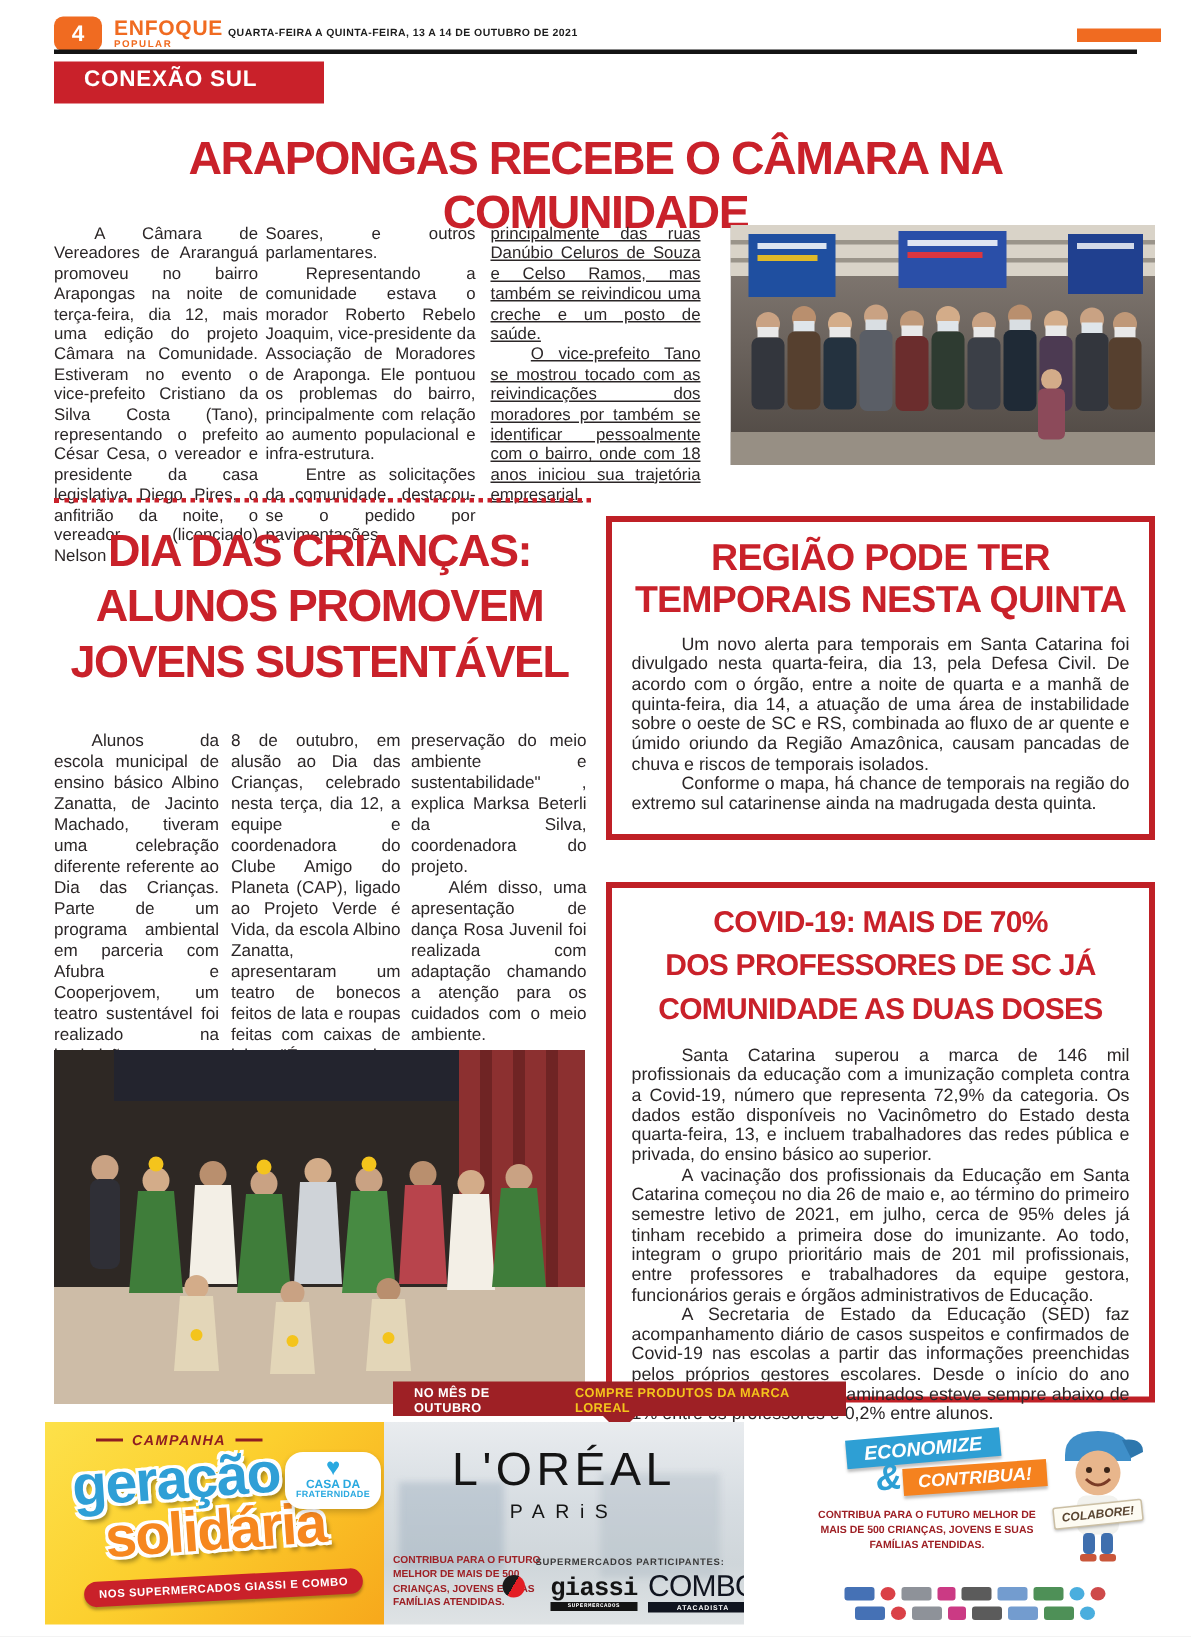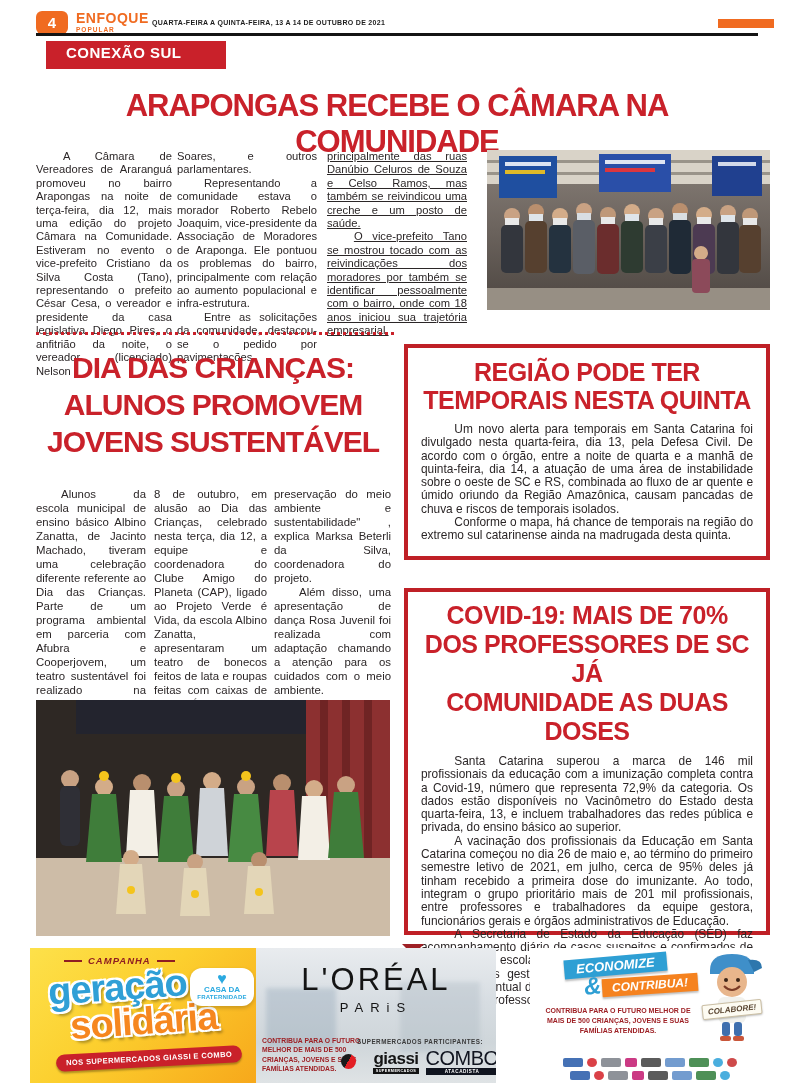--- a/index.html
+++ b/index.html
@@ -12,21 +12,21 @@
   
   .badge { position:absolute; left:36px; top:11px; width:32px; height:23px;
     background:#f06b21; border-radius:6px; color:#fff; font-weight:bold;
     font-size:15px; text-align:center; line-height:23px; }
   .logo { position:absolute; left:76px; top:11px; line-height:1; }
   .logo-1 { color:#f06b21; font-size:14px; font-weight:bold; letter-spacing:0.5px; }
   .logo-2 { color:#f06b21; font-size:6.5px; font-weight:bold; letter-spacing:1px; margin-top:2px; }
   .pagedate { position:absolute; left:152px; top:19px; font-size:7px; font-weight:bold; color:#1d1d1d; letter-spacing:0.3px; }
   .accent-bar { position:absolute; left:718px; top:19px; width:56px; height:9px; background:#f06b21; }
   .header-rule { position:absolute; left:36px; top:33px; width:722px; height:3px; background:#141414; }
-  .section-banner { position:absolute; left:46px; top:41px; width:180px; height:28px;
+  .section-banner { position:absolute; left:36px; top:41px; width:180px; height:28px;
     background:#c9212a; color:#fff; font-weight:bold; font-size:15px;
     line-height:24px; padding-left:20px; letter-spacing:0.5px; }
   
   .hl { color:#c9212a; font-weight:bold; text-align:center; letter-spacing:-1px; }
   .h1 { position:absolute; left:36px; top:88px; width:722px; font-size:31px; }
   .h2 { position:absolute; left:30px; top:349px; width:366px; font-size:30px; line-height:37px; }
   
   .col { position:absolute; top:150px; font-size:11.2px; line-height:13.4px; text-align:justify; }
   .col p { text-indent:2.4em; }
   .col p.cont { text-indent:0; }
@@ -43,21 +43,21 @@
   .photo1 { position:absolute; left:487px; top:150px; width:283px; height:160px; }
   .photo2 { position:absolute; left:36px; top:700px; width:354px; height:236px; }
   .photo1 svg, .photo2 svg { display:block; width:100%; height:100%; }
   .dotted { position:absolute; left:36px; top:332px; width:358px; border-top:3px dotted #c9212a; }
   
   .rbox { position:absolute; left:404px; width:366px; border:4px solid #bf2026; background:#fff; }
   .box-storm { top:344px; height:216px; }
   .box-covid { top:588px; height:347px; }
   .rbox .bh { color:#c9212a; font-weight:bold; text-align:center; letter-spacing:-0.5px; }
   .box-storm .bh { font-size:25px; line-height:28px; margin-top:10px; }
-  .box-covid .bh { font-size:25px; line-height:29px; margin-top:9px; }
+  .box-covid .bh { font-size:20px; line-height:29px; margin-top:9px; }
   .rbox .body { padding:9px 13px 0 13px; font-size:11.9px; line-height:13.3px; text-align:justify; }
   .rbox .body p { text-indent:2.8em; }
   
   .ad { position:absolute; left:30px; top:918px; width:740px; height:167px; }
   .strip { position:absolute; left:232px; top:3px; width:302px; height:23px;
     background:#9e2025; display:flex; align-items:center; }
   .strip-month { color:#fff; font-size:8.5px; font-weight:bold; padding:0 10px 0 14px; letter-spacing:0.3px; }
   .strip-cta { color:#f4c41c; font-size:8.5px; font-weight:bold; letter-spacing:0.3px; }
   .strip-pointer { position:absolute; left:372px; top:26px; width:0; height:0;
     border-left:11px solid transparent; border-right:11px solid transparent; border-top:11px solid #9e2025; }
@@ -86,21 +86,21 @@
   .mid-blur2 { position:absolute; right:16px; top:34px; width:80px; height:70px; background:#a9b6c0; opacity:.35; filter:blur(2px); }
   .loreal1 { position:absolute; left:0; top:14px; width:100%; text-align:center;
     font-size:31px; letter-spacing:3px; color:#141414; font-weight:normal; }
   .loreal2 { position:absolute; left:0; top:52px; width:100%; text-align:center;
     font-size:13px; letter-spacing:7px; color:#141414; }
   .contrib-mid { position:absolute; left:6px; bottom:10px; width:118px;
     color:#9e2025; font-size:6.8px; font-weight:bold; line-height:1.35; }
   .participants { position:absolute; right:4px; bottom:8px; width:144px; text-align:center; }
   .participants-label { font-size:6.3px; font-weight:bold; color:#3a3a3a; letter-spacing:0.5px; }
   .pl-row { display:flex; align-items:center; justify-content:center; gap:7px; margin-top:3px; }
-  .giassi { display:flex; align-items:center; gap:17px; }
+  .giassi { display:flex; gap:17px;font-family:Liberation Mono, monospace; }
   .giassi-icon { width:15px; height:15px; border-radius:50%;
     background:linear-gradient(120deg,#1a1a1a 48%,#e31e24 48%); }
   .giassi-name { font-size:17px; font-weight:bold; color:#141414; letter-spacing:-0.5px; line-height:1; }
   .giassi-sub { font-size:3.8px; font-weight:bold; color:#fff; background:#141414; padding:1px 2px; letter-spacing:0.4px; }
   .combo-name { font-size:20px; font-weight:normal; color:#10141f; letter-spacing:-0.5px; line-height:1; }
   .combo-sub { font-size:4.6px; font-weight:bold; color:#fff; background:#10141f; padding:1px 2px; letter-spacing:0.6px; }
   .panel-right { position:absolute; left:500px; top:30px; width:240px; height:135px; background:#ffffff; overflow:hidden; }
   .rib-blue { position:absolute; left:34px; top:8px; background:#2e9fd4; color:#fff;
     font-weight:bold; font-size:13px; font-style:italic; padding:2px 12px; transform:rotate(-5deg);
     box-shadow:0 2px 2px rgba(0,0,0,.25); }
@@ -346,20 +346,24 @@
       <div>COMUNIDADE AS DUAS DOSES</div>
     </div>
     <div class="body">
       <p>Santa Catarina superou a marca de 146 mil profissionais da educação com a imunização completa contra a Covid-19, número que representa 72,9% da categoria. Os dados estão disponíveis no Vacinômetro do Estado desta quarta-feira, 13, e incluem trabalhadores das redes pública e privada, do ensino básico ao superior.</p>
       <p>A vacinação dos profissionais da Educação em Santa Catarina começou no dia 26 de maio e, ao término do primeiro semestre letivo de 2021, em julho, cerca de 95% deles já tinham recebido a primeira dose do imunizante. Ao todo, integram o grupo prioritário mais de 201 mil profissionais, entre professores e trabalhadores da equipe gestora, funcionários gerais e órgãos administrativos de Educação.</p>
       <p>A Secretaria de Estado da Educação (SED) faz acompanhamento diário de casos suspeitos e confirmados de Covid-19 nas escolas a partir das informações preenchidas pelos próprios gestores escolares. Desde o início do ano letivo, o percentual de contaminados esteve sempre abaixo de 1% entre os professores e 0,2% entre alunos.</p>
     </div>
   </div>
 
   <div class="ad">
+    <div class="strip">
+      <span class="strip-month">NO MÊS DE OUTUBRO</span>
+      <span class="strip-cta">COMPRE PRODUTOS DA MARCA LOREAL</span>
+    </div>
     <div class="strip-pointer"></div>
 
     <div class="panel-left">
       <div class="campanha">CAMPANHA</div>
       <div class="word-ger">geração</div>
       <div class="word-sol">solidária</div>
       <div class="ribbon-red">NOS SUPERMERCADOS GIASSI E COMBO</div>
       <div class="casa">
         <div class="heart">♥</div>
         <div class="c1">CASA DA</div>

